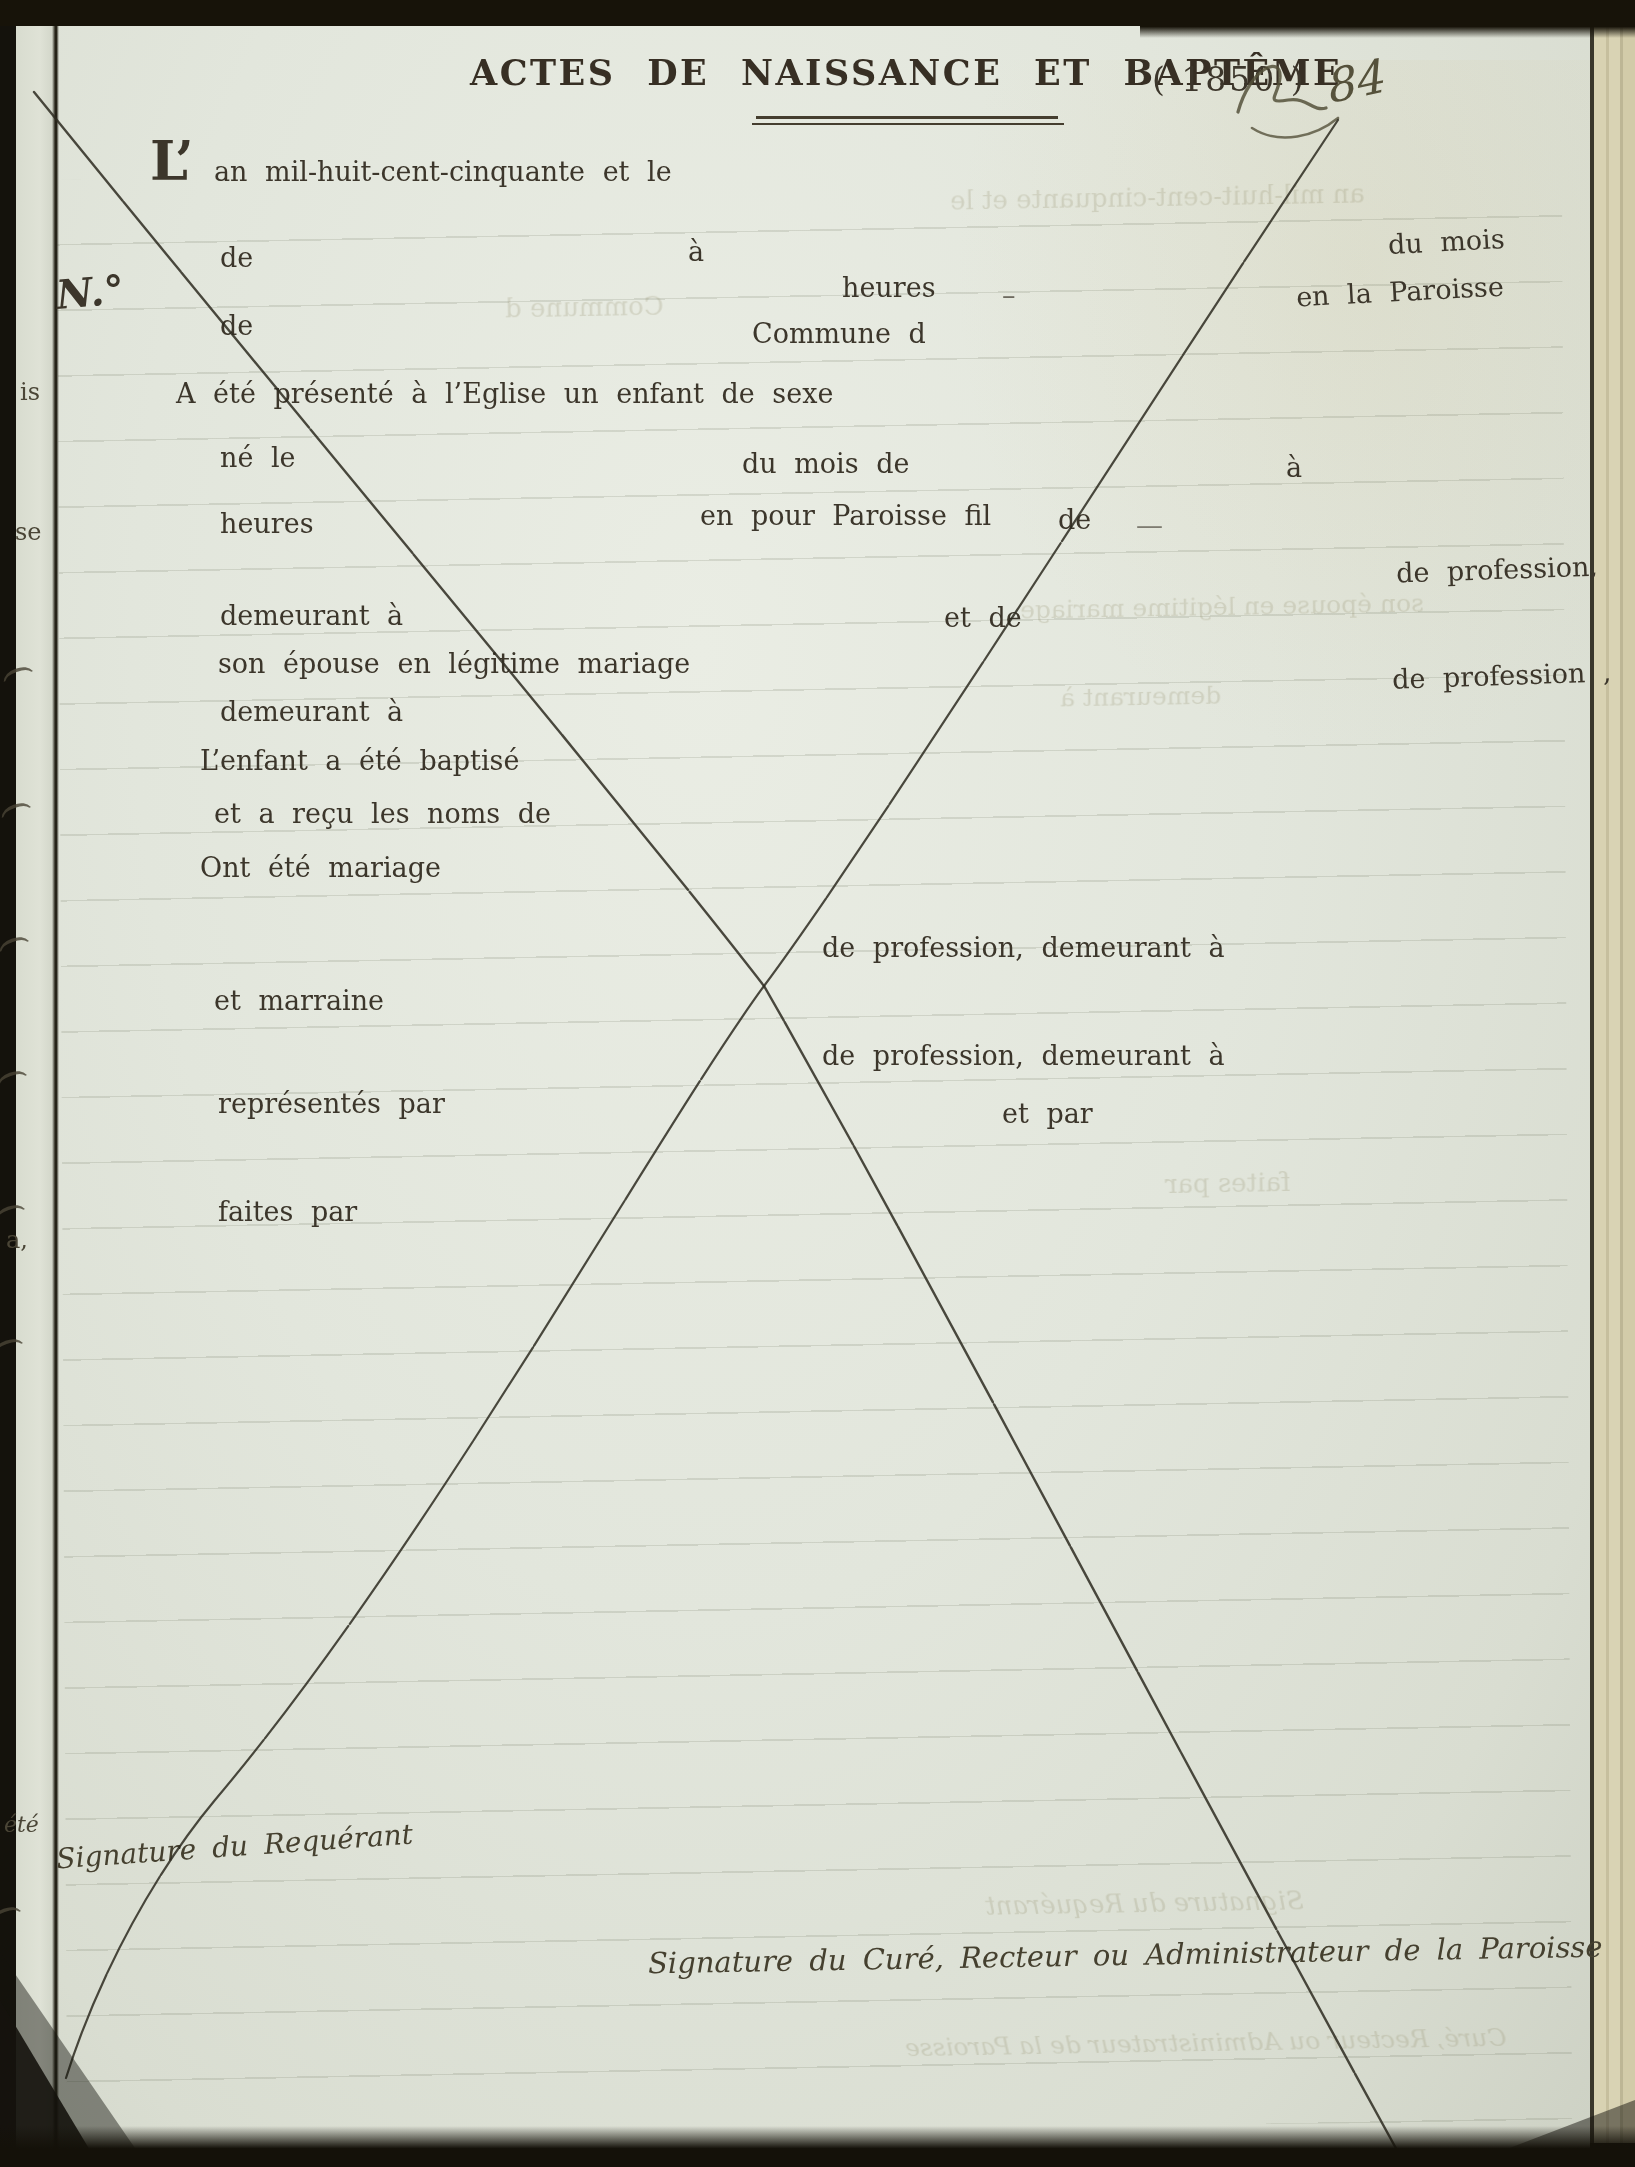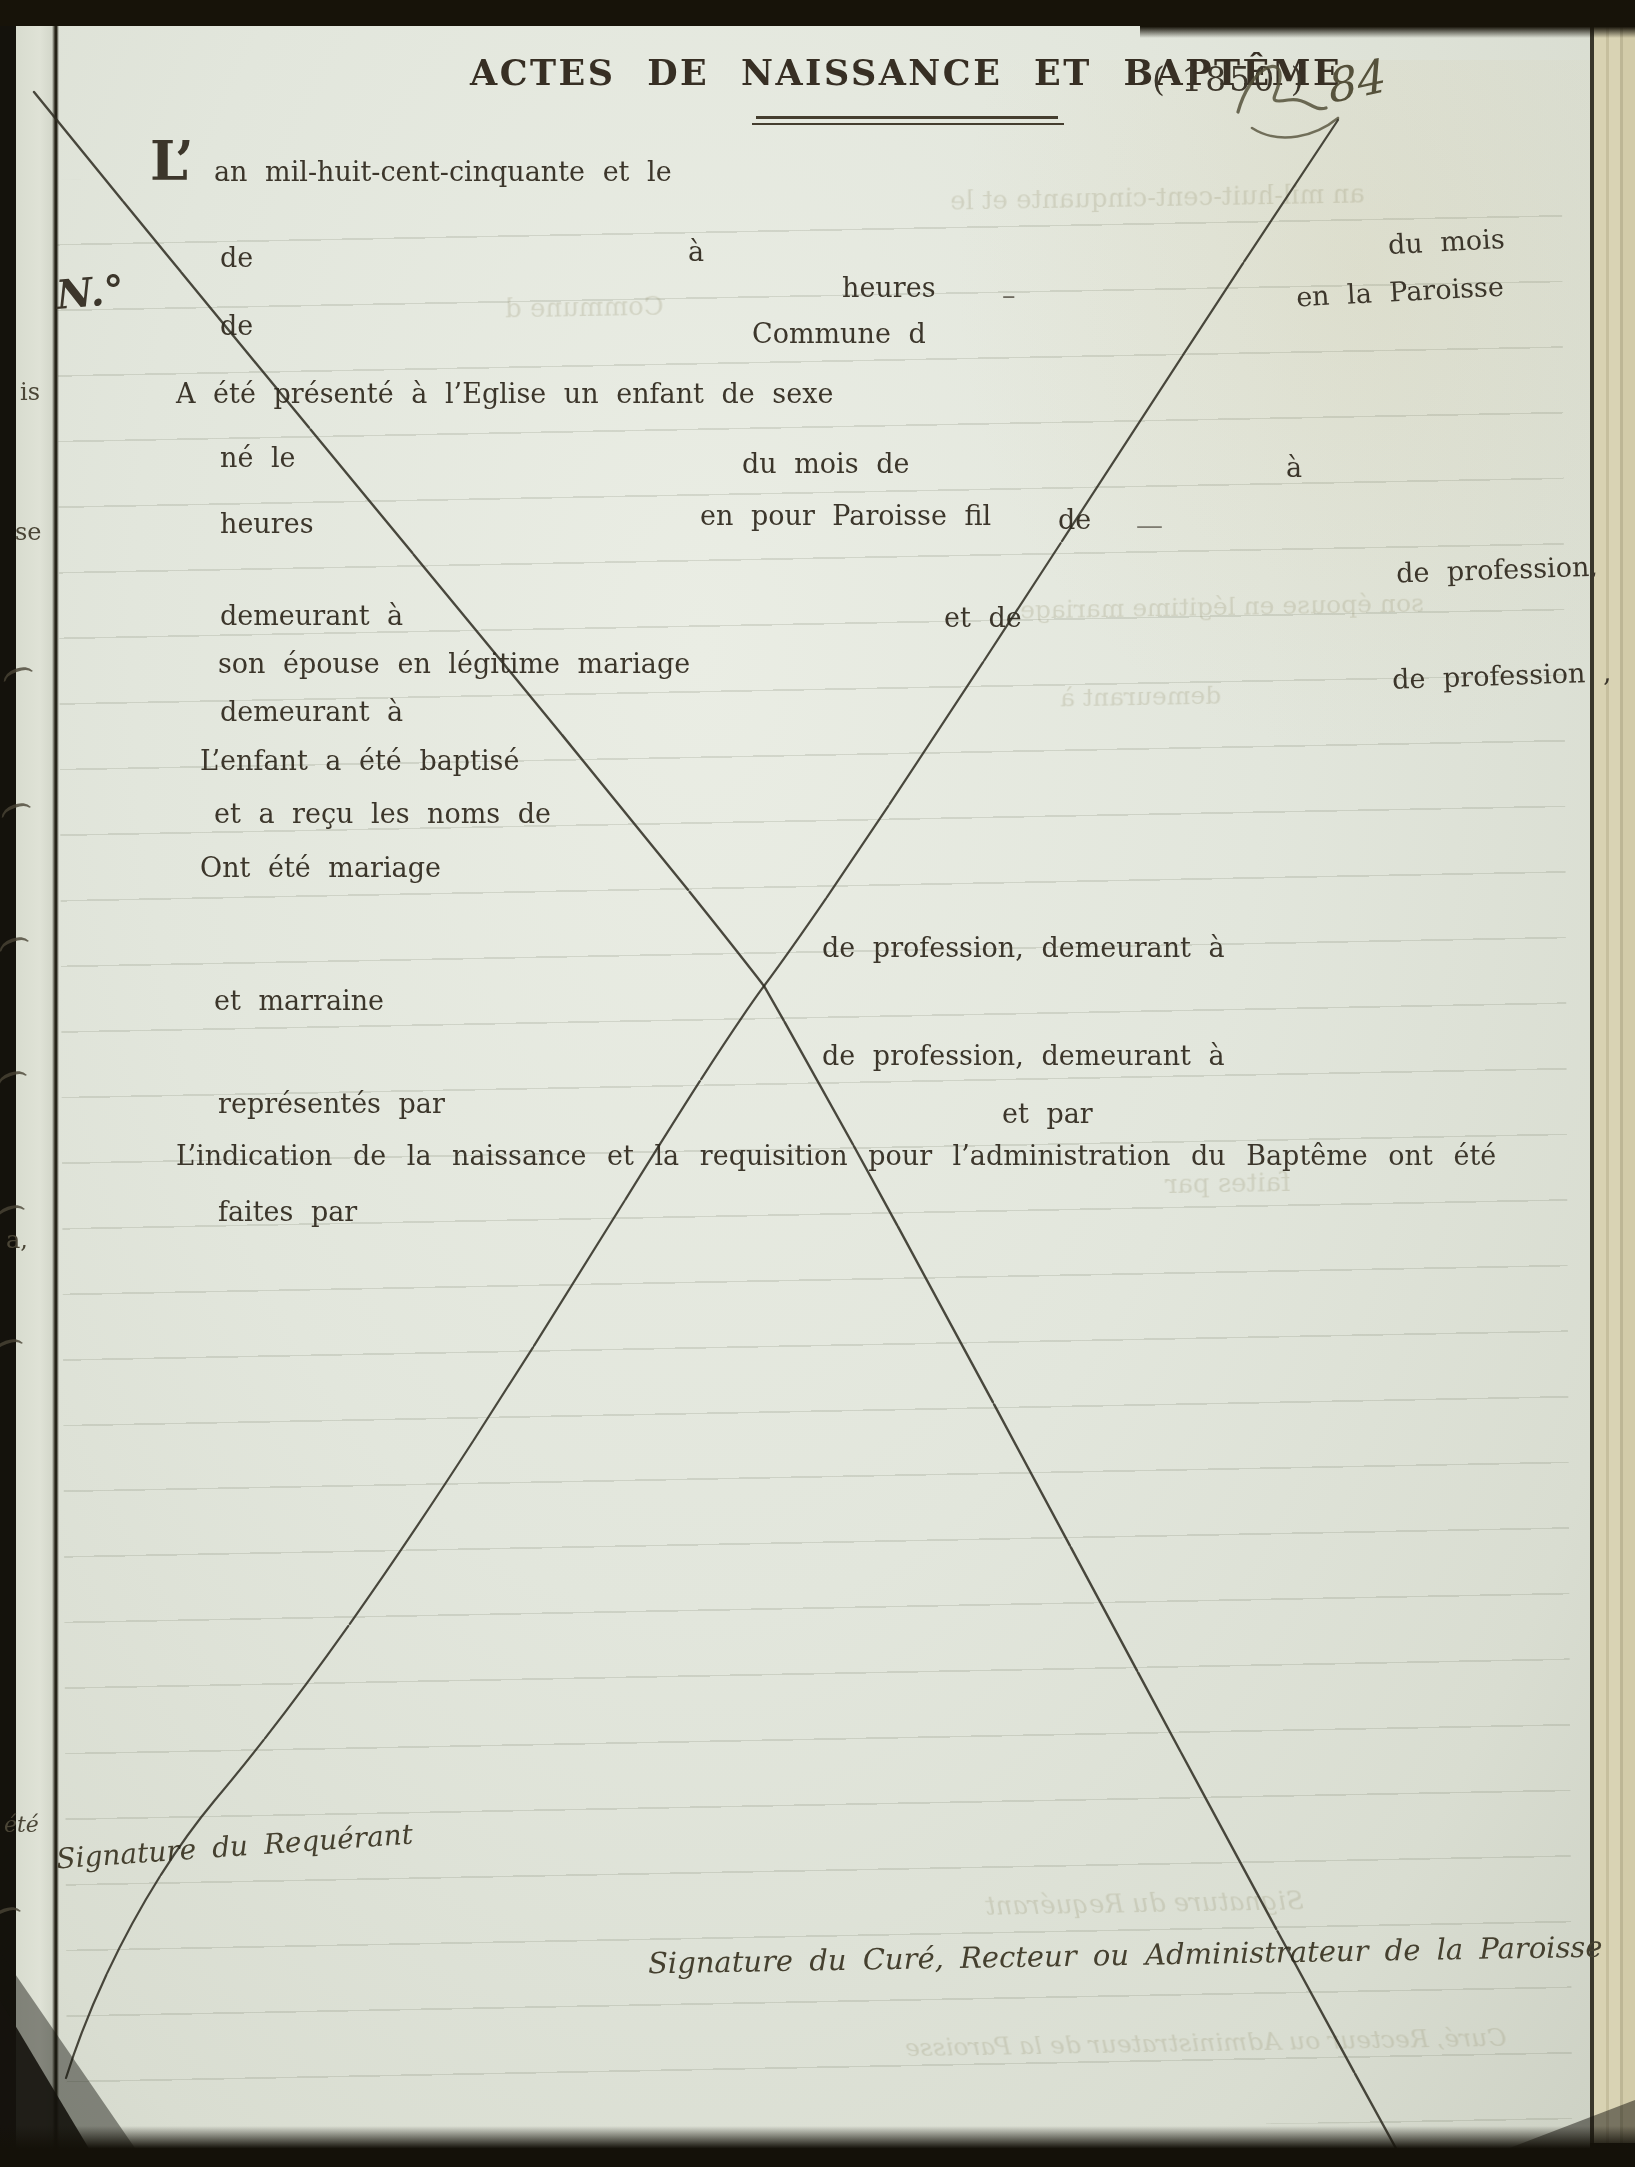--- a/index.html
+++ b/index.html
@@ -128,21 +128,20 @@
   <div class="t" style="left:214px;top:798px;">et a reçu les noms de</div>
   <div class="t" style="left:200px;top:852px;">Ont été mariage</div>
 
   <div class="t" style="left:822px;top:932px;">de profession, demeurant à</div>
   <div class="t" style="left:214px;top:985px;">et marraine</div>
   <div class="t" style="left:822px;top:1040px;">de profession, demeurant à</div>
 
   <div class="t" style="left:218px;top:1088px;">représentés par</div>
   <div class="t" style="left:1002px;top:1098px;">et par</div>
 
-  <div class="t" style="left:176px;top:1140px;word-spacing:12px;">L’indication de la naissance et la requisition pour l’administration du Baptême ont été</div>
   <div class="t" style="left:218px;top:1196px;">faites par</div>
 
   <div class="sig" style="left:56px;top:1830px;transform:rotate(-4deg);">Signature du Requérant</div>
   <div class="sig" style="left:648px;top:1938px;font-size:29px;transform:rotate(-1deg);">Signature du Curé, Recteur ou Administrateur de la Paroisse</div>
 
   <svg width="1635" height="2167" viewBox="0 0 1635 2167">
     <path d="M34,92 C300,420 620,800 764,986 C905,1230 1160,1720 1398,2152" fill="none" stroke-width="2.4" stroke-linecap="round" opacity=".85" stroke-dasharray="140 2 90 1.5 200 2.5 160 2" stroke="#2d2a20"></path>
     <path d="M1338,120 C1150,400 880,830 764,986 C655,1135 430,1545 215,1800 C150,1878 95,1985 66,2078" fill="none" stroke-width="2.2" stroke-linecap="round" opacity=".85" stroke-dasharray="170 2 110 1.5 220 2.5 140 2" stroke="#2d2a20"></path>
     <path d="M0,1952 L148,2167 L0,2167 Z" fill="#15130d" opacity=".45"></path>
     <path d="M0,2000 L100,2167 L0,2167 Z" fill="#15130d" opacity=".9"></path>

